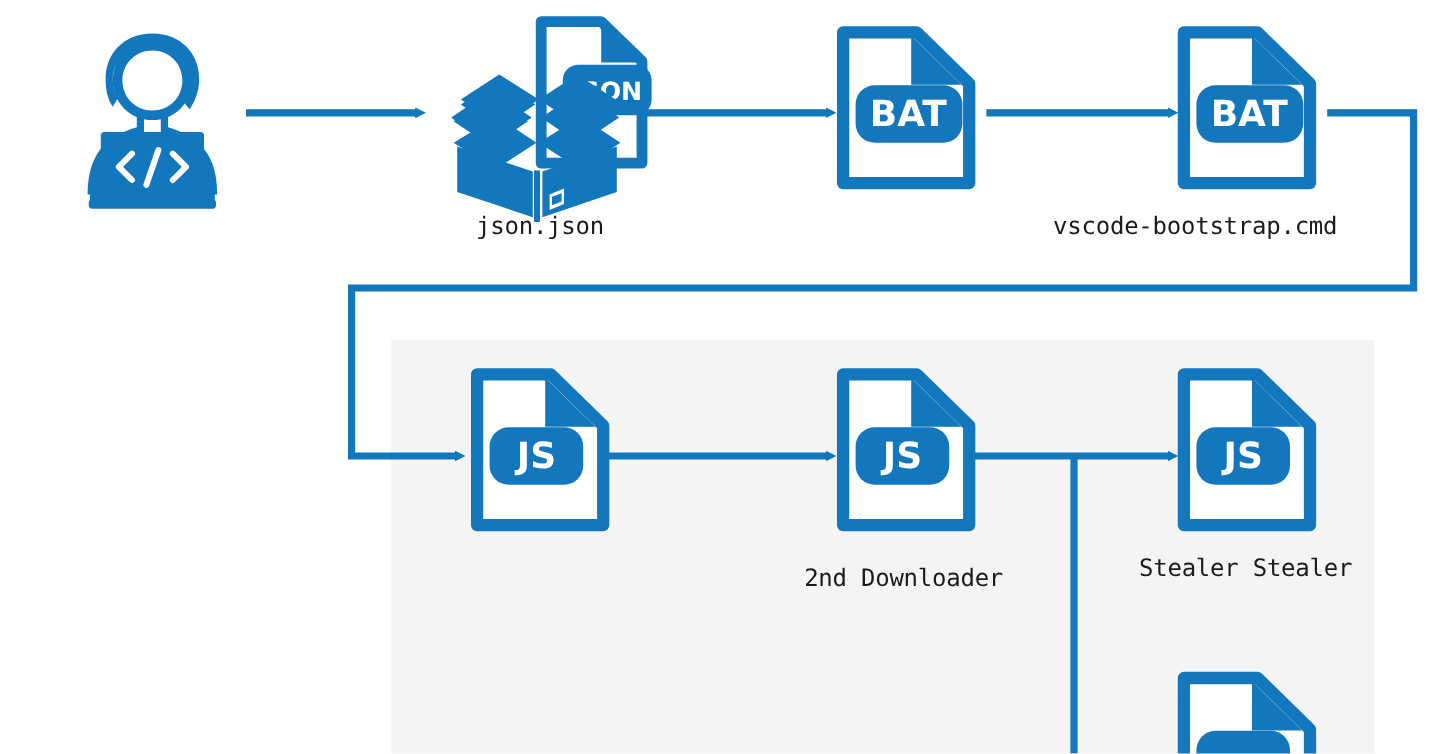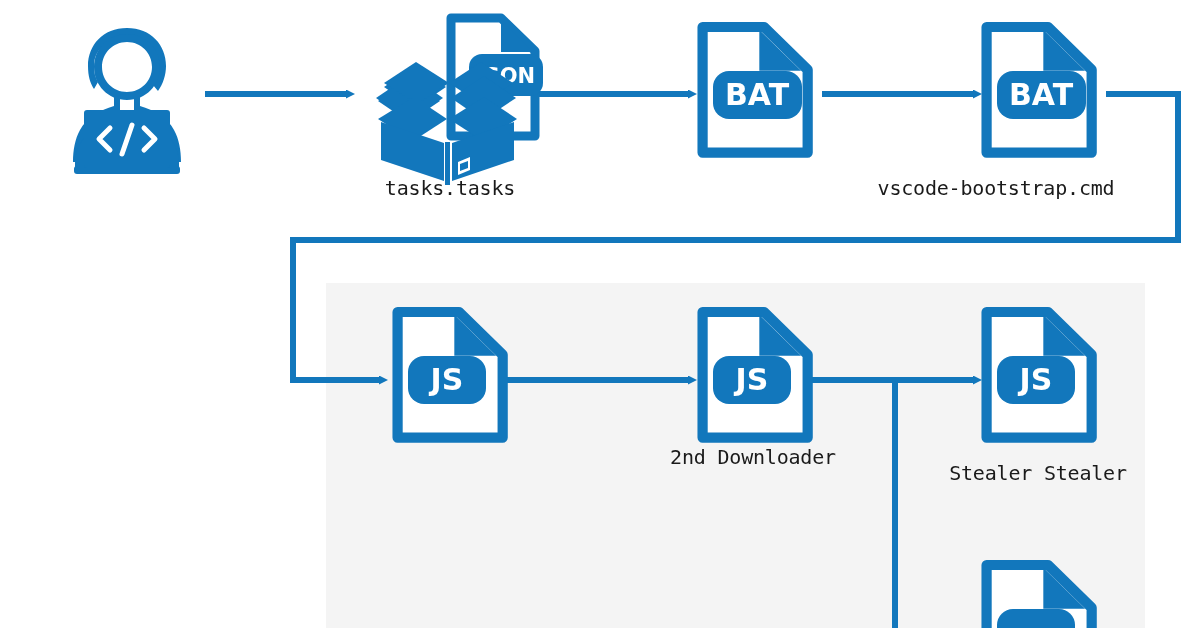--- a/index.html
+++ b/index.html
@@ -192,22 +192,22 @@
   </g>
 
   <g transform="translate(981,565)">
     <path d="M6,0 L72,0 L119,46 L119,135 L6,135 Z" fill="#ffffff" stroke="#1277bc" stroke-width="11" stroke-linejoin="round" stroke-linecap="round" transform="scale(0.93)"></path>
     <path d="M67,3 L112,47 L67,47 Z" fill="#1277bc" transform="scale(0.93)"></path>
     <rect x="16" y="44" width="78" height="48" rx="16" fill="#1277bc"></rect>
   </g>
 
 </svg>
 
-<div class="node-label" style="left:330px; top:175px; width:240px;">tasks.tasks</div>
+<div class="node-label" style="left:330px; top:175px; width:240px;">json.json</div>
 
 <div class="node-label" style="left:836px; top:175px; width:320px;">vscode-bootstrap.cmd</div>
 
 <div style="position:absolute; left:326px; top:460px; width:245px; text-align:center;">
 </div>
 
-<div class="node-label" style="left:633px; top:444px; width:240px;">2nd Downloader</div>
+<div class="node-label" style="left:633px; top:468px; width:240px;">2nd Downloader</div>
 
 <div class="node-label" style="left:918px; top:460px; width:240px;">Stealer Stealer</div>
 
 </body></html>

